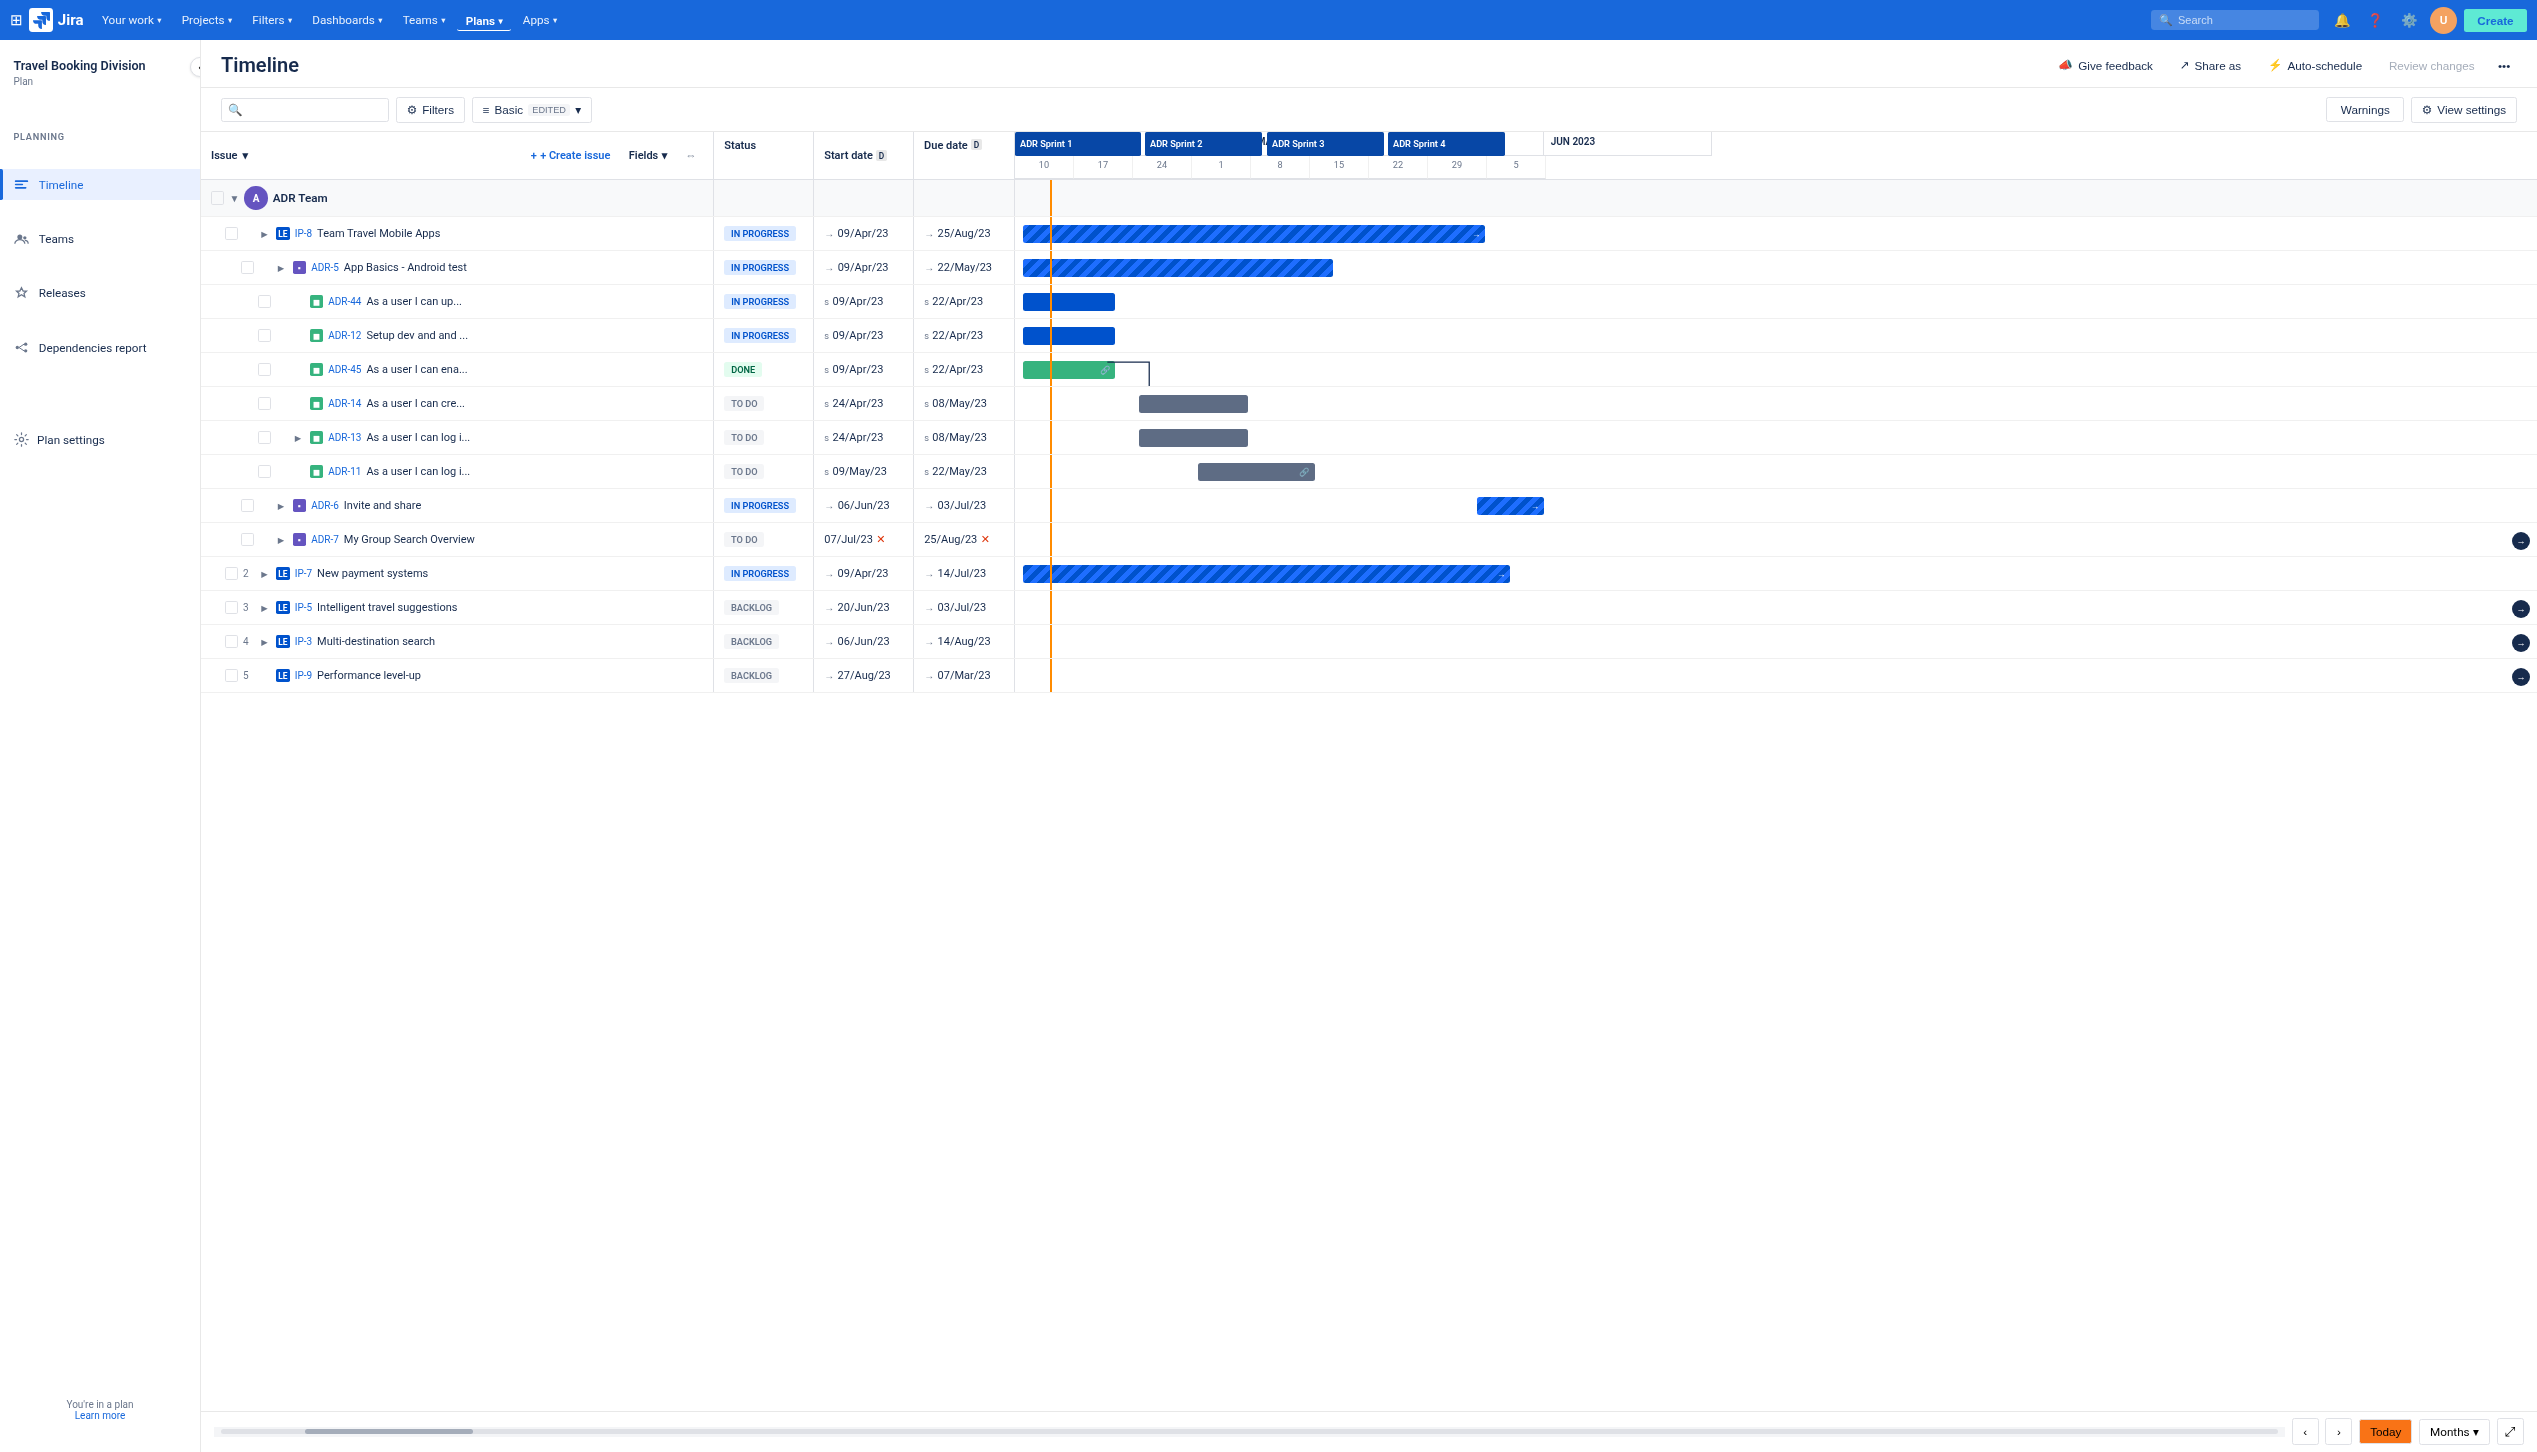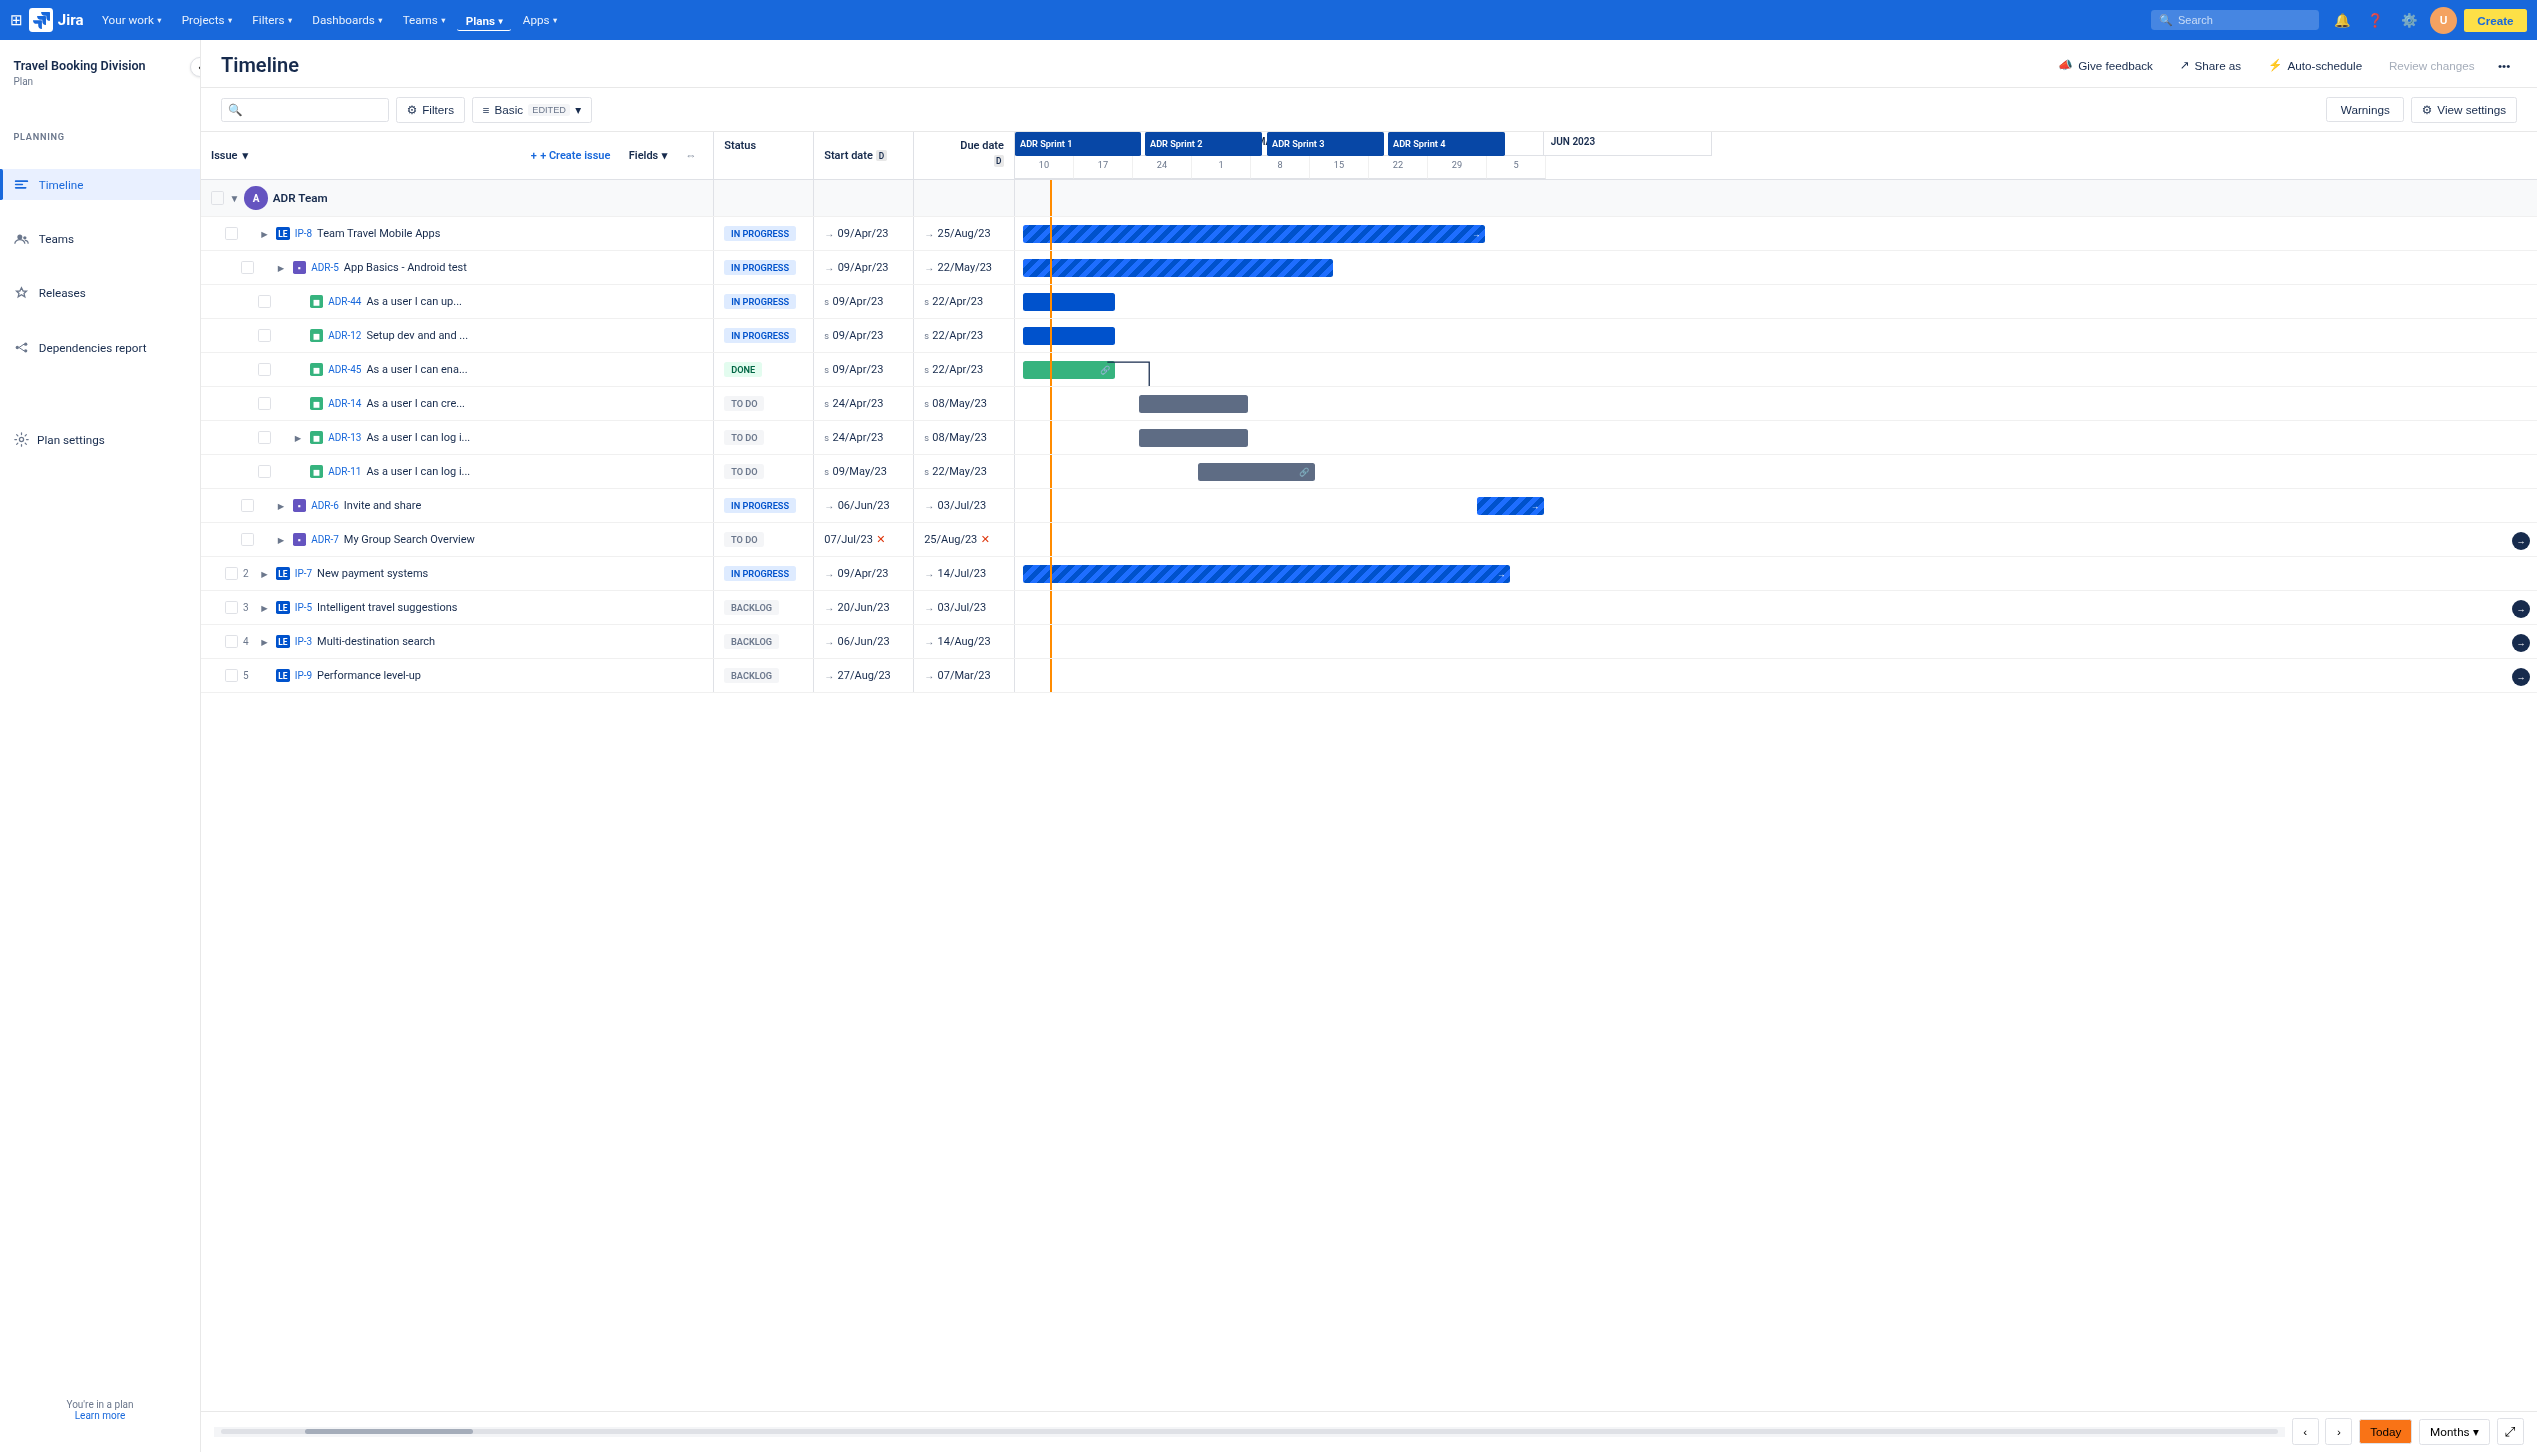--- a/index.html
+++ b/index.html
@@ -16,21 +16,21 @@
     .top-nav .grid-icon { color: #fff; font-size: 15px; margin-right: 3.4px; cursor: pointer; }
     .nav-item { color: rgba(255,255,255,0.9); padding: 5px 8.4px; border-radius: 2.5px; cursor: pointer; font-size: 11.7px; display: flex; align-items: center; gap: 3.4px; white-space: nowrap; }
     .nav-item .chevron { font-size: 8.4px; }
     .nav-separator { flex: 1; }
     .nav-search { display: flex; align-items: center; background: rgba(255,255,255,0.2); border-radius: 3.4px; padding: 3.4px 8.4px; gap: 5px; color: rgba(255,255,255,0.8); font-size: 11px; width: 168px; cursor: text; }
     .nav-search input { background: none; border: none; outline: none; color: #fff; font-size: 11px; width: 117px; }
     .nav-search input::placeholder { color: rgba(255,255,255,0.7); }
     .nav-icons { display: flex; align-items: center; gap: 6.7px; margin-left: 6.7px; }
     .nav-icon-btn { color: rgba(255,255,255,0.9); cursor: pointer; font-size: 13.4px; width: 27px; height: 27px; display: flex; align-items: center; justify-content: center; border-radius: 50%; }
     .nav-avatar { width: 27px; height: 27px; border-radius: 50%; background: #f4a261; display: flex; align-items: center; justify-content: center; color: #fff; font-weight: 600; cursor: pointer; overflow: hidden; }
-    .create-btn { background: #fde047; color: #1868db; border: none; border-radius: 2.5px; padding: 5px 13.4px; font-weight: 600; font-size: 11.7px; cursor: pointer; margin-left: 3.4px; }
+    .create-btn { background: #5eead4; color: #1868db; border: none; border-radius: 2.5px; padding: 5px 13.4px; font-weight: 600; font-size: 11.7px; cursor: pointer; margin-left: 3.4px; }
     .plans-underline { border-bottom: 1.7px solid #fff; padding-bottom: 1.7px; }
 
     
     .app-body { display: flex; height: calc(100vh - 40px); overflow: hidden; }
 
     
     .sidebar { width: 201px; min-width: 201px; background: #fff; border-right: 0.8px solid #e8e8e8; display: flex; flex-direction: column; overflow-y: auto; padding: 18px 0; gap: 24px; }
     .sidebar-header { padding: 0 13.4px 10px; }
     .sidebar-project-name { font-size: 12.6px; font-weight: 600; color: #172b4d; line-height: 1.3; }
     .sidebar-project-sub { font-size: 10px; color: #6b778c; margin-top: 1.7px; }
@@ -69,21 +69,21 @@
     .timeline-table { display: flex; flex-direction: column; min-width: 1175px; }
 
     
     .tl-header { display: flex; background: #fff; border-bottom: 1.7px solid #dfe1e6; position: sticky; top: 0; z-index: 20; }
     .tl-left { width: 814px; min-width: 814px; display: flex; border-right: 0.8px solid #dfe1e6; }
     .tl-right { flex: 1; position: relative; overflow: hidden; }
 
     .col-issue { width: 520px; padding: 6.7px 10px; font-weight: 600; font-size: 11px; color: #172b4d; display: flex; align-items: center; gap: 5px; border-right: 0.8px solid #dfe1e6; }
     .col-status { width: 101px; padding: 6.7px 10px; font-weight: 600; font-size: 11px; color: #172b4d; border-right: 0.8px solid #dfe1e6; }
     .col-start { width: 101px; padding: 6.7px 10px; font-weight: 600; font-size: 11px; color: #172b4d; border-right: 0.8px solid #dfe1e6; display: flex; align-items: center; gap: 3.4px; }
-    .col-due { width: 101px; padding: 6.7px 10px; font-weight: 600; font-size: 11px; color: #172b4d; display: flex; align-items: flex-end; gap: 3.4px; flex-direction: column; }
+    .col-due { width: 101px; padding: 6.7px 10px; font-weight: 600; font-size: 11px; color: #172b4d; display: flex; align-items: flex-start; gap: 3.4px; }
 
     .create-issue-btn { display: flex; align-items: center; gap: 3.4px; color: #1868db; font-size: 11px; cursor: pointer; padding: 0 6.7px; }
 
     
     .time-header { height: 47px; display: flex; flex-direction: column; }
     .time-months { display: flex; height: 23.5px; }
     .time-month { padding: 3.4px 6.7px; font-size: 10px; font-weight: 600; color: #172b4d; border-right: 0.8px solid #dfe1e6; border-bottom: 0.8px solid #dfe1e6; white-space: nowrap; }
     .time-days { display: flex; height: 23.5px; }
     .time-day { padding: 3.4px 0; font-size: 9.2px; color: #6b778c; text-align: center; border-right: 0.8px solid #f0f0f0; border-bottom: 0.8px solid #dfe1e6; flex: none; }
 

